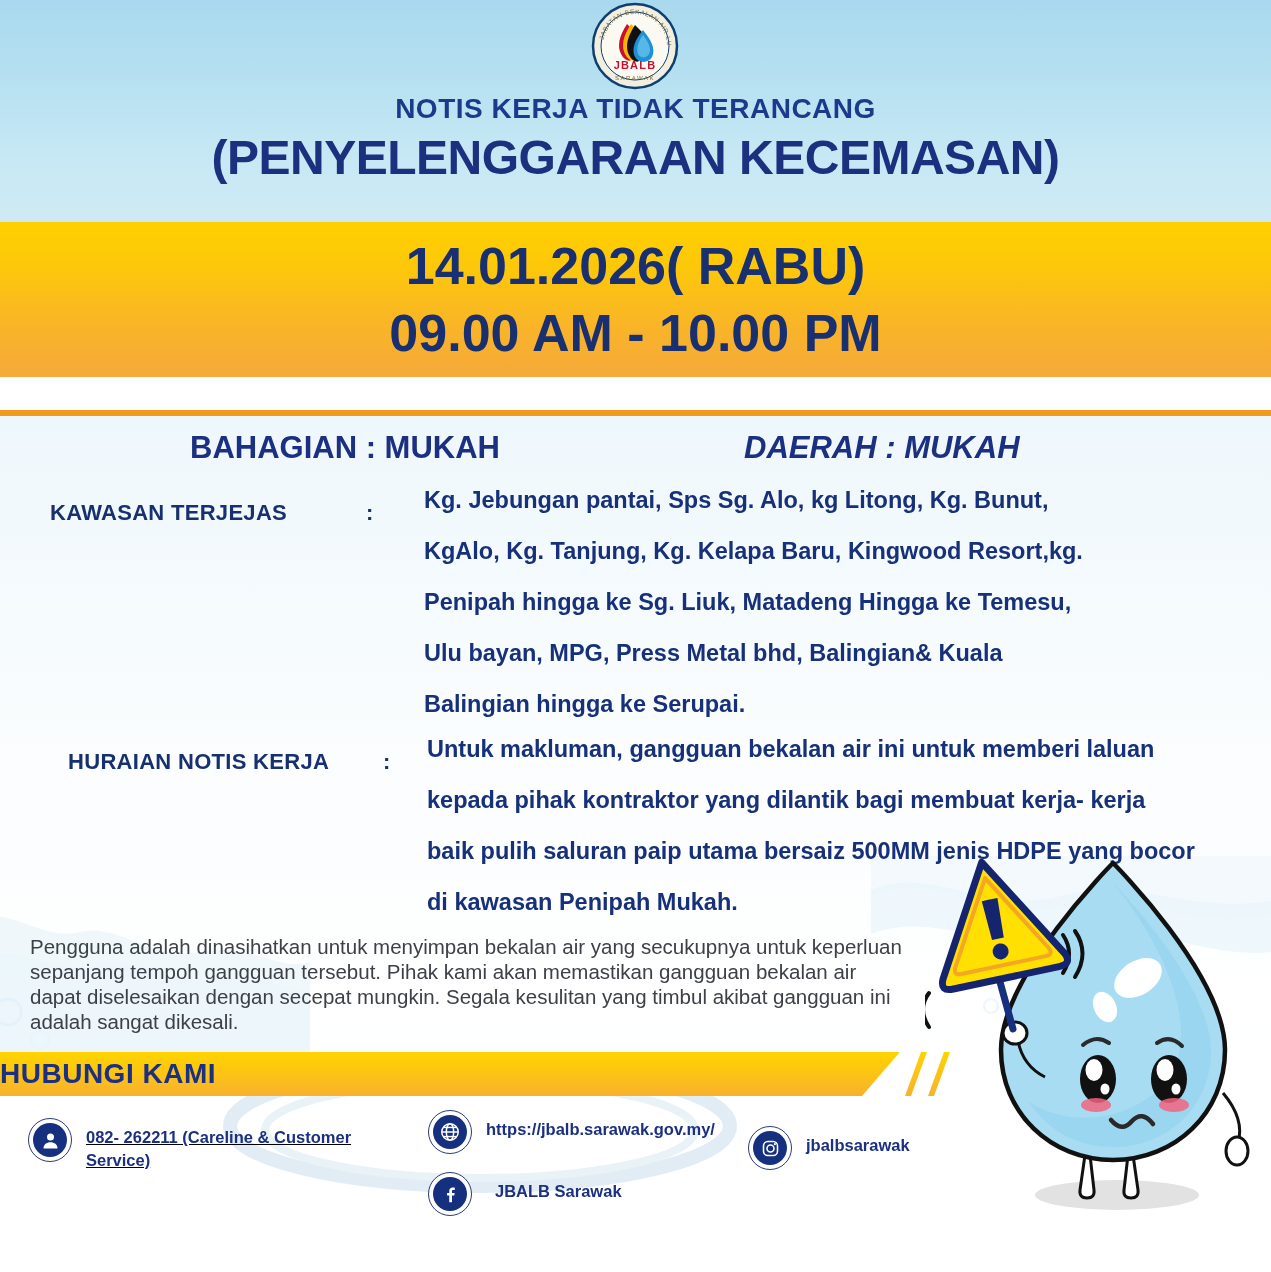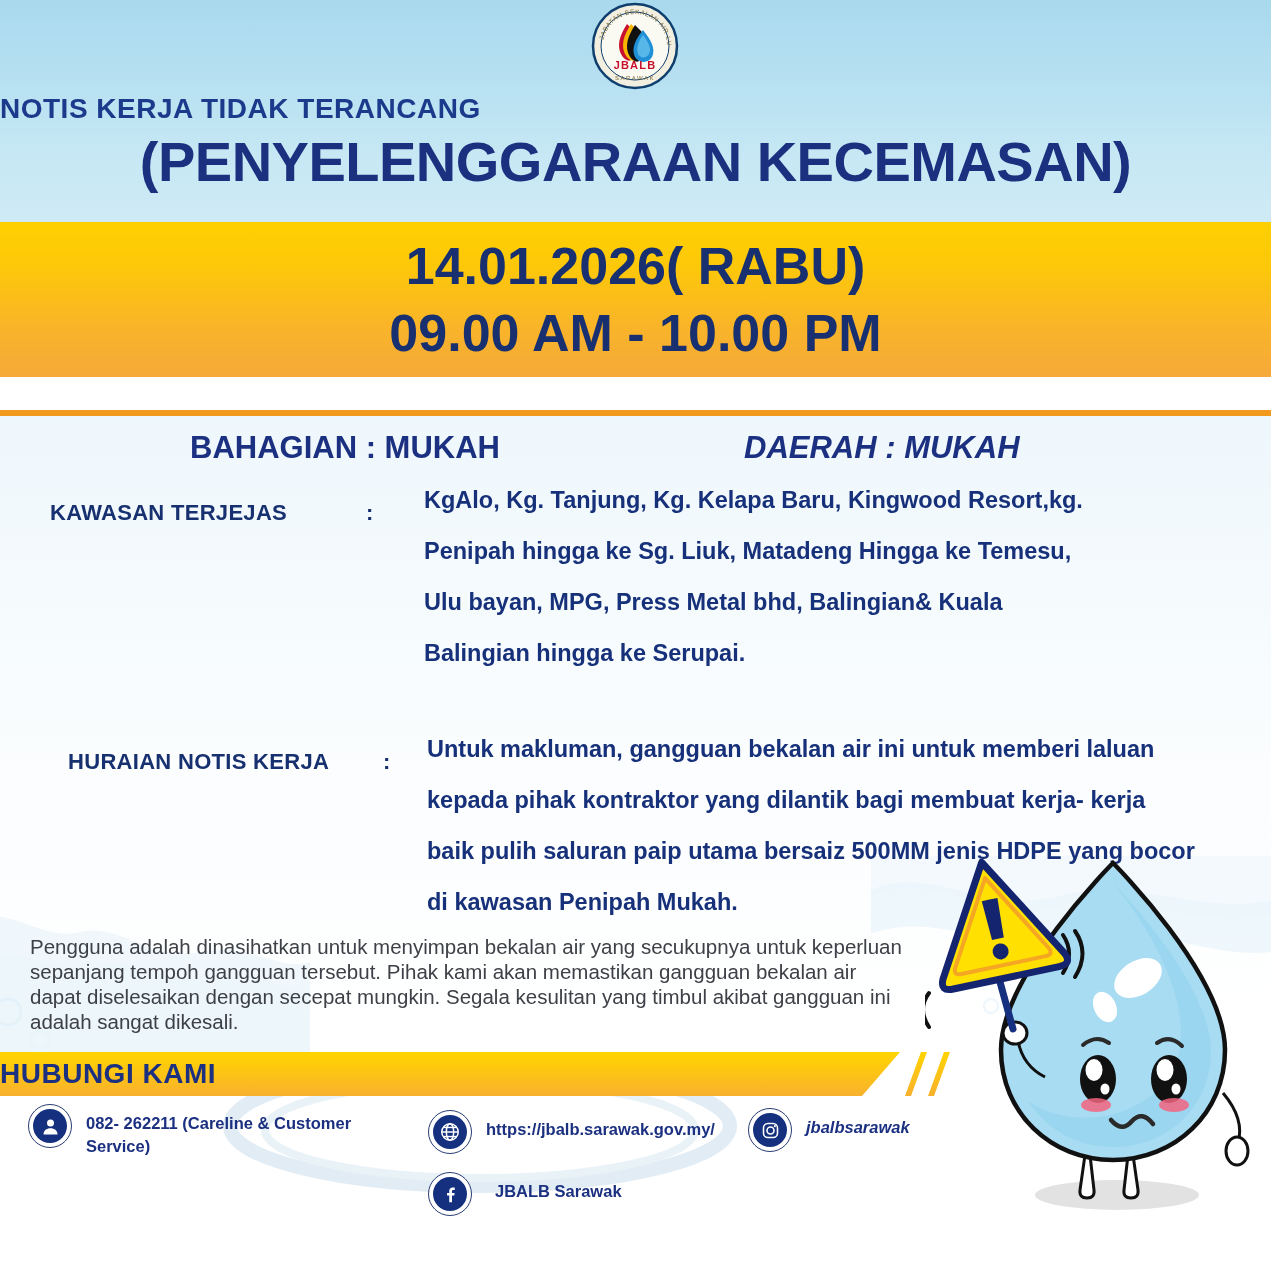--- a/index.html
+++ b/index.html
@@ -15,27 +15,27 @@
   .header{
     position:absolute;left:0;top:0;width:1271px;height:222px;
     background:linear-gradient(180deg,#a9d9ee 0%, #b6e0f1 35%, #c6e8f4 70%, #cfeaf5 100%);
     overflow:hidden;
   }
   .logo{
     position:absolute;left:591px;top:2px;width:88px;height:88px;
   }
   .logo svg{display:block;}
   .hdr-sub{
-    position:absolute;left:0;top:93px;width:1271px;
+    position:absolute;left:0;top:93px;width:1271px;text-align:center;
     font-size:28px;font-weight:bold;letter-spacing:.5px;color:#1b3a8c;
     font-family:"Liberation Sans", sans-serif;
   }
   .hdr-title{
     position:absolute;left:0;top:133px;width:1271px;text-align:center;
-    font-size:56px;font-weight:bold;color:#1c3080;line-height:1.05;
+    font-size:48px;font-weight:bold;color:#1c3080;line-height:1.05;
     letter-spacing:-.5px;
   }
 
   
   .dateband{
     position:absolute;left:0;top:222px;width:1271px;height:155px;
     background:linear-gradient(180deg,#ffd000 0%, #fdc70a 30%, #f9b429 68%, #f5a93a 100%);
     display:flex;flex-direction:column;align-items:center;justify-content:center;
   }
   .dateband .l1,.dateband .l2{
@@ -182,20 +182,21 @@
       <circle cx="200" cy="185" r="5" fill="none" stroke="#e1f1fb" stroke-width="2.5"></circle>
       <circle cx="300" cy="140" r="6" fill="none" stroke="#e1f1fb" stroke-width="2.5"></circle>
     </svg>
 
     <div class="bahagian">BAHAGIAN : MUKAH</div>
     <div class="daerah">DAERAH : MUKAH</div>
 
     <div class="lbl" style="left:50px;top:84px;">KAWASAN TERJEJAS</div>
     <div class="colon" style="left:366px;top:84px;">:</div>
     <div class="val" style="left:424px;top:59px;width:830px;">
+      <div>Kg. Jebungan pantai, Sps Sg. Alo, kg Litong, Kg. Bunut,</div>
       <div>KgAlo, Kg. Tanjung, Kg. Kelapa Baru, Kingwood Resort,kg.</div>
       <div>Penipah hingga ke Sg. Liuk, Matadeng Hingga ke Temesu,</div>
       <div>Ulu bayan, MPG, Press Metal bhd, Balingian&amp; Kuala</div>
       <div>Balingian hingga ke Serupai.</div>
     </div>
 
     <div class="lbl" style="left:68px;top:333px;">HURAIAN NOTIS KERJA</div>
     <div class="colon" style="left:383px;top:333px;">:</div>
     <div class="val just" style="left:427px;top:308px;width:818px;">
       <div>Untuk makluman, gangguan bekalan air ini untuk memberi laluan</div>
@@ -212,21 +213,21 @@
   <div class="stripe s1"></div>
   <div class="stripe s2"></div>
 
   <div class="footer">
 
     <svg class="foot-bg" viewBox="0 0 520 120">
       <ellipse cx="260" cy="40" rx="250" ry="60" fill="none" stroke="#9fc3dd" stroke-width="14"></ellipse>
       <ellipse cx="260" cy="44" rx="215" ry="48" fill="none" stroke="#b9d5e8" stroke-width="8"></ellipse>
     </svg>
 
-    <div class="contact" style="left:28px;top:8px;width:360px;">
+    <div class="contact" style="left:28px;top:22px;width:360px;text-decoration:underline;">
       <span class="cicon">
         <span class="inner">
           <svg viewBox="0 0 24 24" width="21" height="21" fill="#fff">
             <circle cx="12" cy="8" r="4"></circle>
             <path d="M4 21c0-4.4 3.6-7 8-7s8 2.6 8 7z"></path>
           </svg>
         </span>
       </span>
       <span class="ctext">082- 262211 (Careline &amp; Customer Service)</span>
     </div>
@@ -239,21 +240,21 @@
             <ellipse cx="12" cy="12" rx="4" ry="9"></ellipse>
             <line x1="3" y1="12" x2="21" y2="12"></line>
             <line x1="4.6" y1="7" x2="19.4" y2="7"></line>
             <line x1="4.6" y1="17" x2="19.4" y2="17"></line>
           </svg>
         </span>
       </span>
       <span class="ctext" style="max-width:320px;">https://jbalb.sarawak.gov.my/</span>
     </div>
 
-    <div class="contact" style="left:748px;top:12px;width:260px;font-style:italic;">
+    <div class="contact" style="left:748px;top:30px;width:260px;">
       <span class="cicon">
         <span class="inner">
           <svg viewBox="0 0 24 24" width="21" height="21" fill="none" stroke="#fff" stroke-width="1.8">
             <rect x="4" y="4" width="16" height="16" rx="5"></rect>
             <circle cx="12" cy="12" r="4"></circle>
             <circle cx="17" cy="7" r="1.2" fill="#fff" stroke="none"></circle>
           </svg>
         </span>
       </span>
       <span class="ctext">jbalbsarawak</span>

